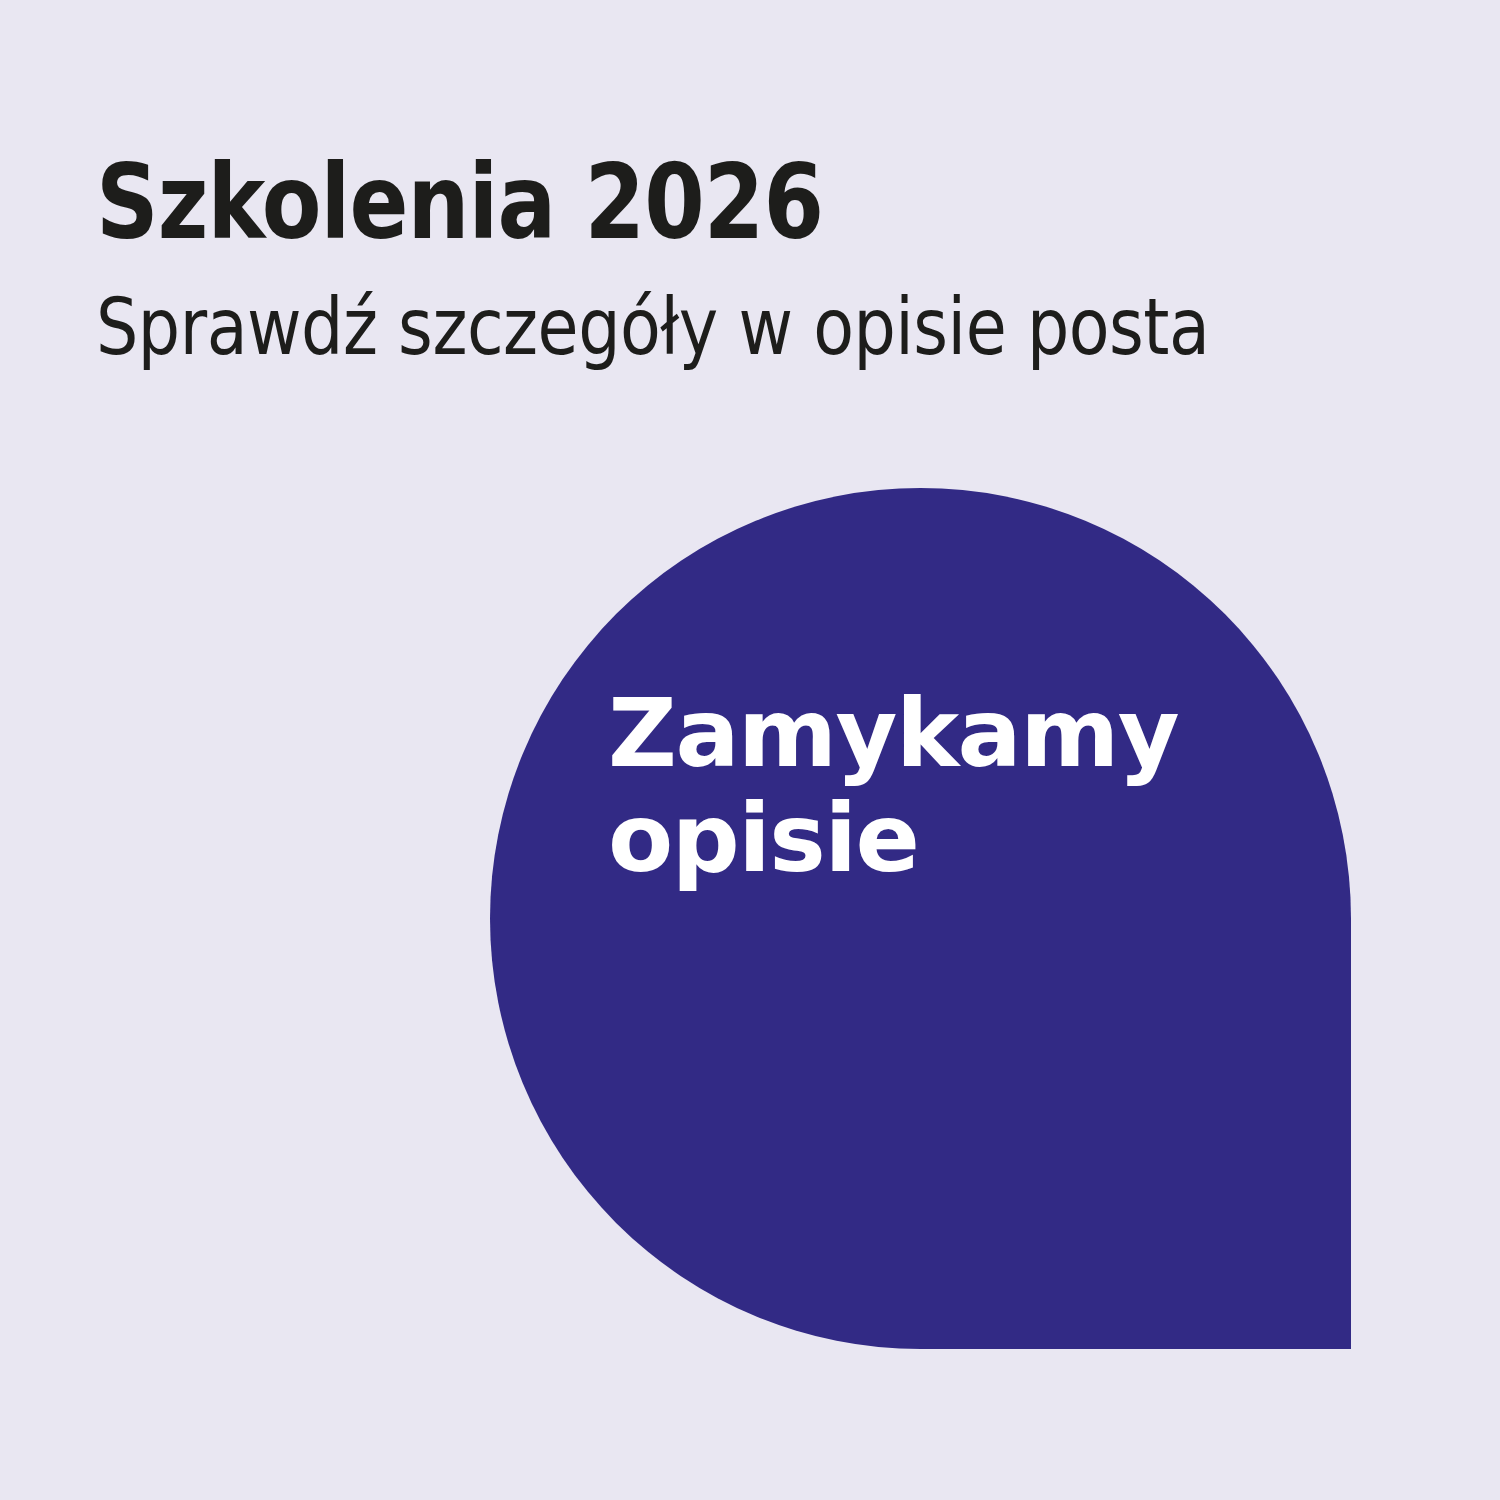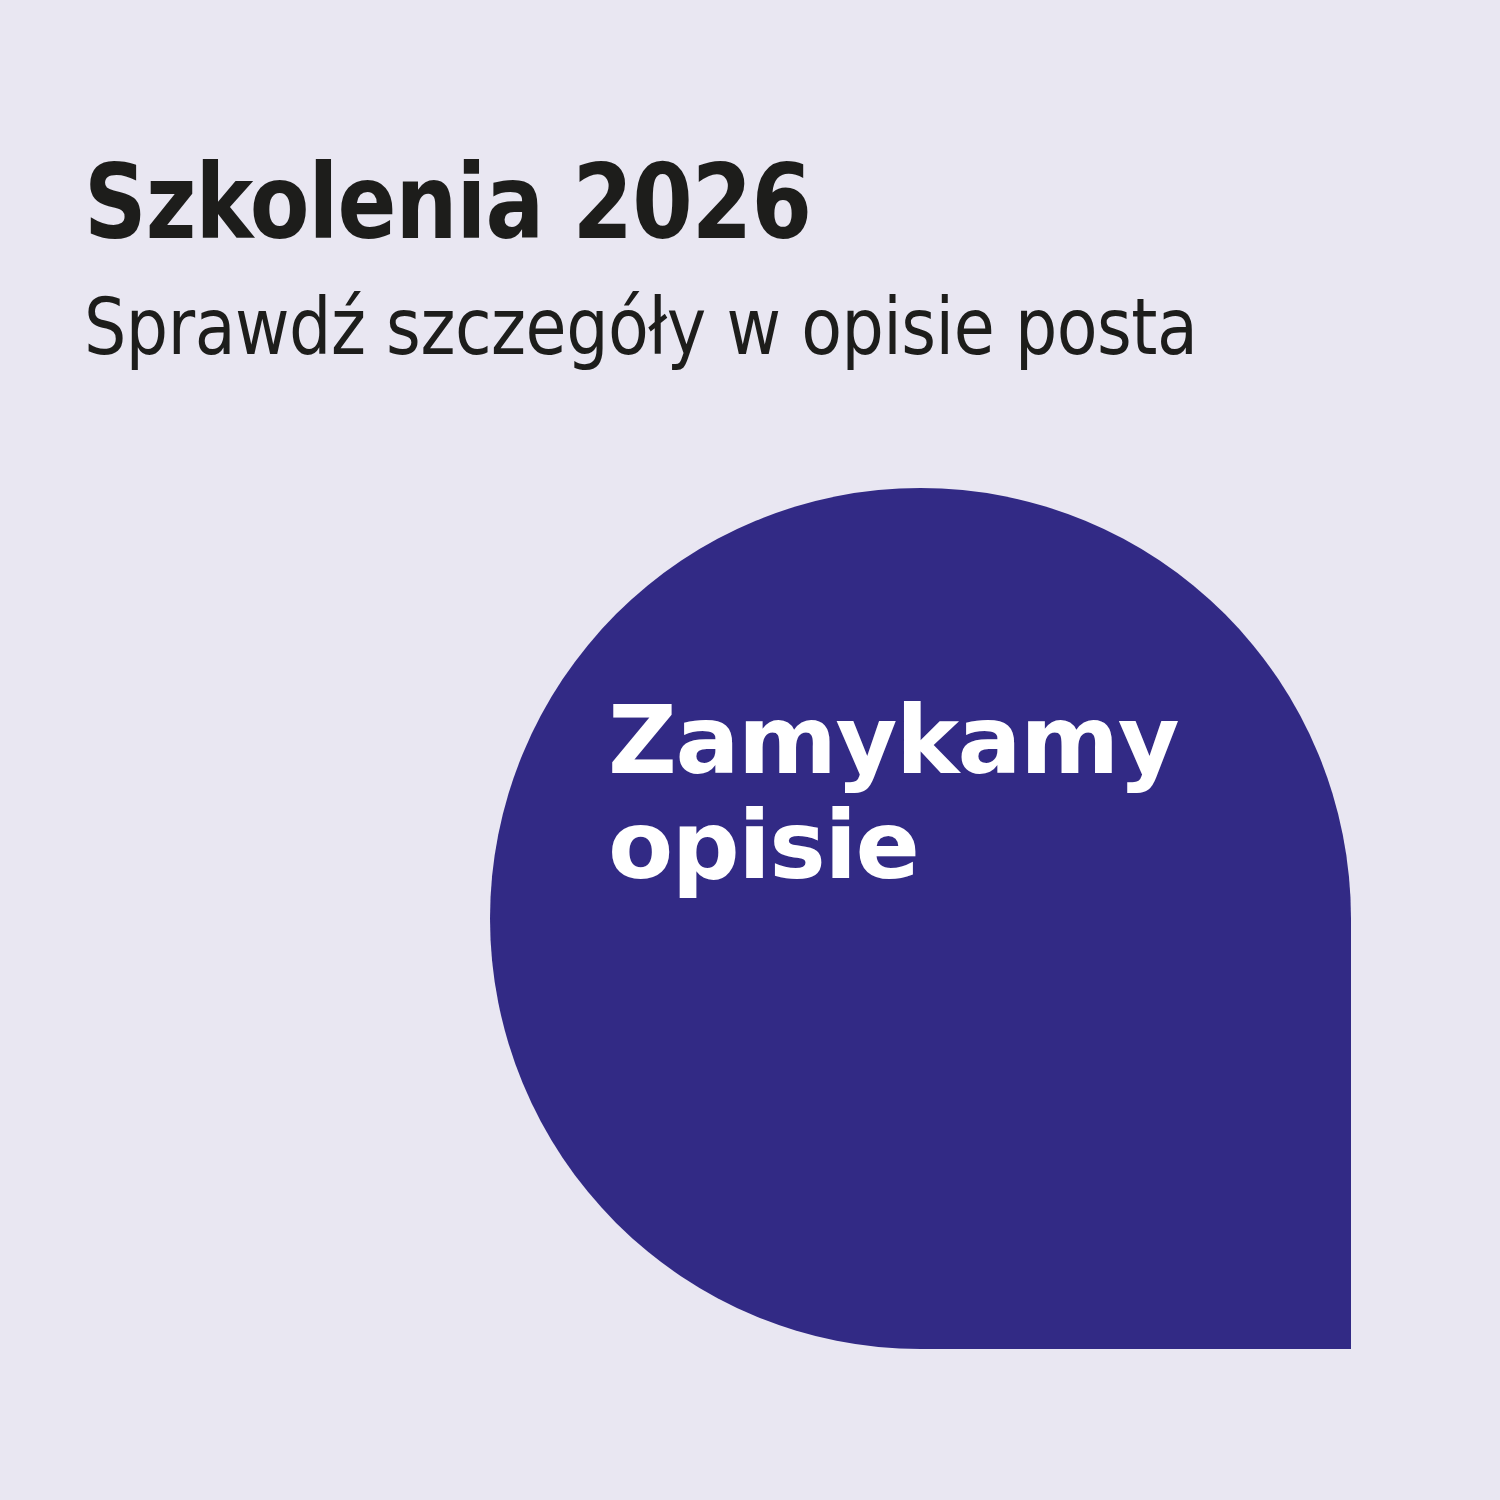--- a/index.html
+++ b/index.html
@@ -18,21 +18,21 @@
     position: relative;
     width: 1500px;
     height: 1500px;
     background: #E9E7F2;
     overflow: hidden;
   }
 
   
   #header-block {
     position: absolute;
-    left: 84px;
+    left: 96px;
     top: 150px;
     width: 1320px;
   }
 
   #poster-title {
     margin: 0;
     font-family: "DejaVu Sans Condensed", "Liberation Sans Narrow", "Liberation Sans", sans-serif;
     font-weight: 700;
     font-size: 104px;
     line-height: 1.0;
@@ -64,21 +64,21 @@
     top: 488px;
     width: 861px;
     height: 861px;
     background: #322A85;
     border-radius: 50% 50% 0 50%;
   }
 
   #bubble-text {
     position: absolute;
     left: 118px;
-    top: 200px;
+    top: 193px;
     width: 660px;
     margin: 0;
     font-family: "DejaVu Sans", "Liberation Sans", sans-serif;
     font-weight: 700;
     font-size: 95px;
     line-height: 105px;
     letter-spacing: -1.5px;
     color: #FFFFFF;
   }
 

